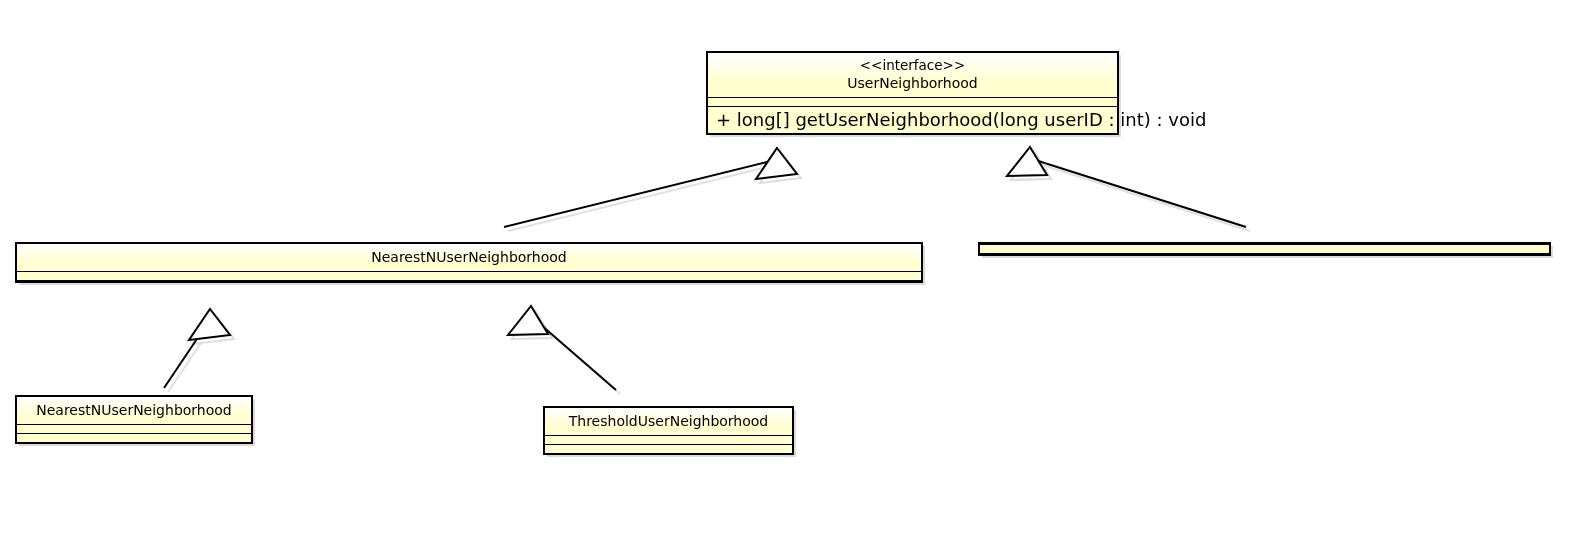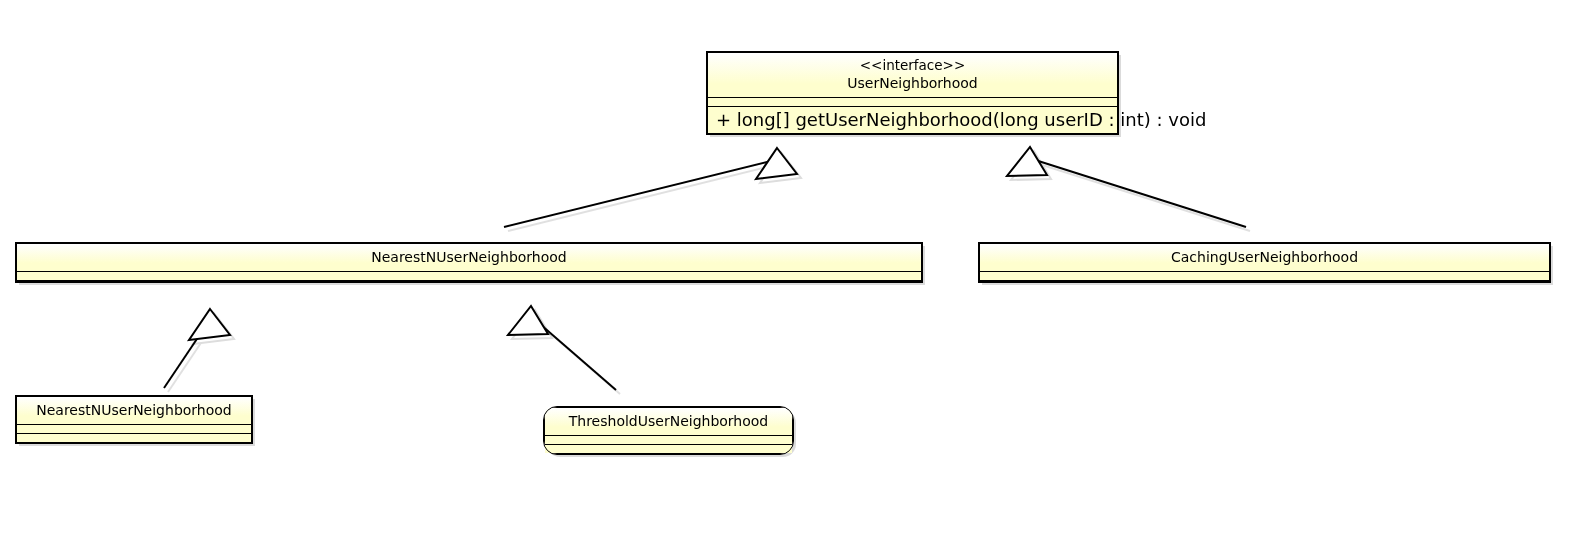--- a/index.html
+++ b/index.html
@@ -78,21 +78,21 @@
     color: #000000;
     white-space: nowrap;
     text-align: left;
   }
 
   
   #box-userneighborhood      { left: 707px;  top: 36px;  width: 411px; }
   #box-abstract              { left: 16px;   top: 227px; width: 906px; }
   #box-caching               { left: 979px;  top: 227px; width: 571px; }
   #box-nearestn              { left: 16px;   top: 380px; width: 236px; }
-  #box-threshold             { left: 544px;  top: 391px; width: 249px; border-radius: 13px; }
+  #box-threshold             { left: 544px;  top: 391px; width: 249px; }
 </style>
 </head>
 <body>
 
 <div id="diagram">
 
   <svg id="edges" viewBox="0 0 1592 560" xmlns="http://www.w3.org/2000/svg">
     <defs>
       <g id="tri-shadow"></g>
     </defs>
@@ -147,23 +147,20 @@
   <div class="uml-box" id="box-abstract">
     <div class="hdr">
       <span class="cls-name">NearestNUserNeighborhood</span>
     </div>
     <div class="sep"></div>
     <div class="compartment empty"></div>
     <div class="sep"></div>
   </div>
 
   <div class="uml-box" id="box-caching">
-    <div class="hdr">
-      <span class="cls-name">CachingUserNeighborhood</span>
-    </div>
     <div class="sep"></div>
     <div class="compartment empty"></div>
     <div class="sep"></div>
   </div>
 
   <div class="uml-box" id="box-nearestn">
     <div class="hdr">
       <span class="cls-name">NearestNUserNeighborhood</span>
     </div>
     <div class="sep"></div>

